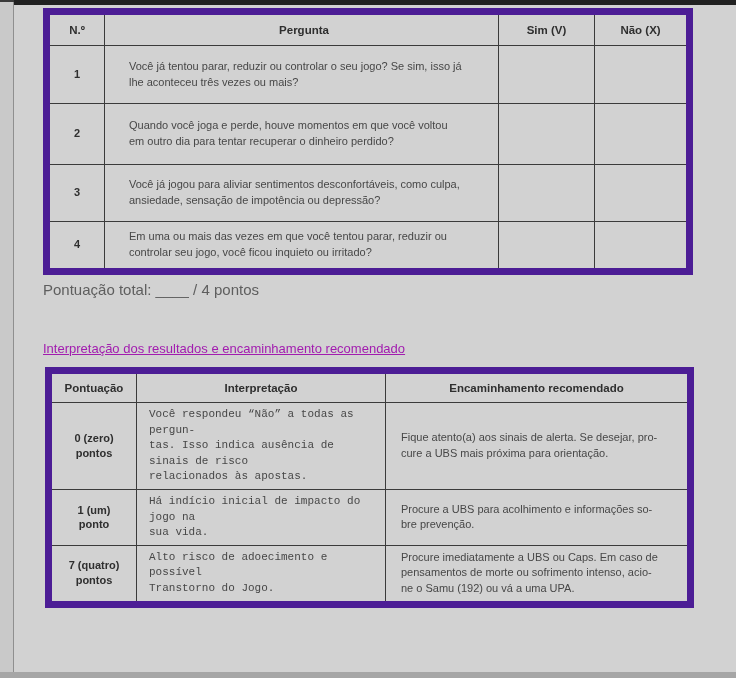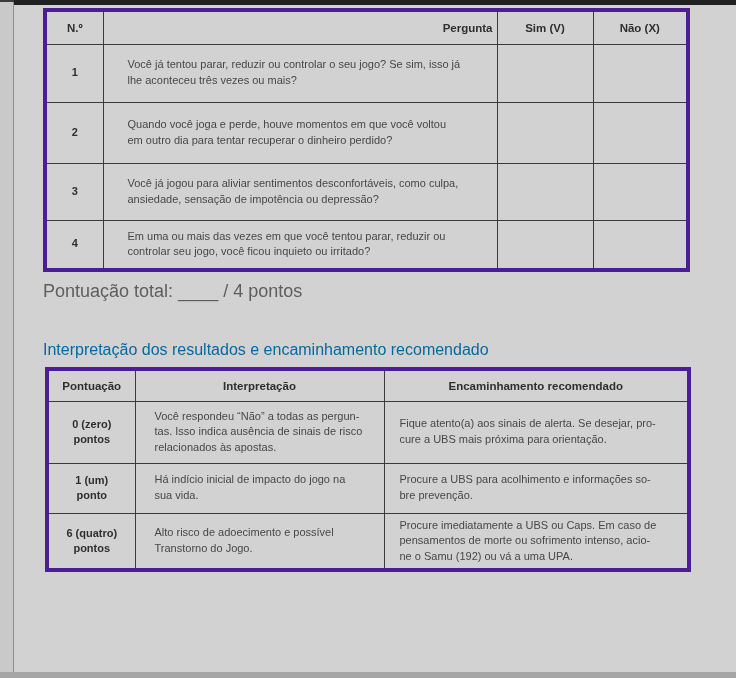--- a/index.html
+++ b/index.html
@@ -12,50 +12,50 @@
   .gutter{
     position:absolute;left:0;top:0;width:14px;height:678px;
     background:#c9c9c9;border-right:1.5px solid #8f8f8f;box-sizing:border-box;
   }
   .gutter-topline{position:absolute;left:0;top:0;width:14px;height:2px;background:#3a3a3a;}
   .topbar{position:absolute;left:14px;top:0;width:722px;height:5px;background:#212121;}
   .bottombar{position:absolute;left:0;bottom:0;width:736px;height:6px;background:#a6a6a6;}
 
   table{
     border-collapse:collapse;table-layout:fixed;position:absolute;
-    border:4px solid #4c1d95;
+    border:7px solid #4c1d95;
   }
   #t1{left:43px;top:8px;width:643px;}
   #t2{left:45px;top:367px;width:642px;}
   th,td{border:1.5px solid #3b3b3b;vertical-align:middle;box-sizing:border-box;}
   th{font-weight:bold;color:#2f2f2f;font-size:11.5px;text-align:center;padding:4px;}
   td{font-size:11px;line-height:1.42;color:#474747;}
 
   #t1 tr:nth-child(1){height:34px;}
   #t1 tr:nth-child(2){height:58px;}
   #t1 tr:nth-child(3){height:61px;}
   #t1 tr:nth-child(4){height:57px;}
   #t1 tr:nth-child(5){height:50px;}
-  #t1 th.h-pergunta{text-align:right;padding-left:9px;}
+  #t1 th.h-pergunta{text-align:center;padding-left:9px;}
   .qnum{text-align:center;font-weight:bold;color:#2f2f2f;}
   .qtext{padding:6px 8px 6px 24px;white-space:pre-line;}
   .ans{background:transparent;}
 
   #t2 tr:nth-child(1){height:32px;}
   #t2 tr:nth-child(2){height:62px;}
   #t2 tr:nth-child(3){height:50px;}
   #t2 tr:nth-child(4){height:53px;}
   #t2 tr:nth-child(5){height:45px;}
   #t2 tr:nth-child(6){height:58px;}
   .score-cell{text-align:center;font-weight:bold;color:#2f2f2f;white-space:pre-line;line-height:1.35;}
-  .interp-cell{padding:4px 6px 4px 19px;white-space:pre-line;}
+  .interp-cell{padding:4px 6px 4px 12px;white-space:pre-line;font-family:Liberation Mono, monospace;}
   .encam-cell{padding:4px 6px 4px 15px;white-space:pre-line;}
 
-  .ptotal{position:absolute;left:43px;top:281px;font-size:18px;color:#5e5e5e;}
-  .section-title{position:absolute;left:43px;top:341px;font-size:16px;color:#0369a1;}
+  .ptotal{position:absolute;left:43px;top:281px;font-size:15px;color:#5e5e5e;}
+  .section-title{position:absolute;left:43px;top:341px;font-size:13px;color:#a21caf;text-decoration:underline;}
 </style>
 </head>
 <body>
 
 <div class="gutter"></div>
 <div class="gutter-topline"></div>
 <div class="topbar"></div>
 <div class="bottombar"></div>
 
 <table id="t1">
@@ -130,21 +130,21 @@
   </tr>
   <tr>
     <td class="score-cell">1 (um)
 ponto</td>
     <td class="interp-cell">Há indício inicial de impacto do jogo na
 sua vida.</td>
     <td class="encam-cell">Procure a UBS para acolhimento e informações so-
 bre prevenção.</td>
   </tr>
   <tr>
-    <td class="score-cell">6 (quatro)
+    <td class="score-cell">7 (quatro)
 pontos</td>
     <td class="interp-cell">Alto risco de adoecimento e possível
 Transtorno do Jogo.</td>
     <td class="encam-cell">Procure imediatamente a UBS ou Caps. Em caso de
 pensamentos de morte ou sofrimento intenso, acio-
 ne o Samu (192) ou vá a uma UPA.</td>
   </tr>
 </tbody>
   </table>
 

